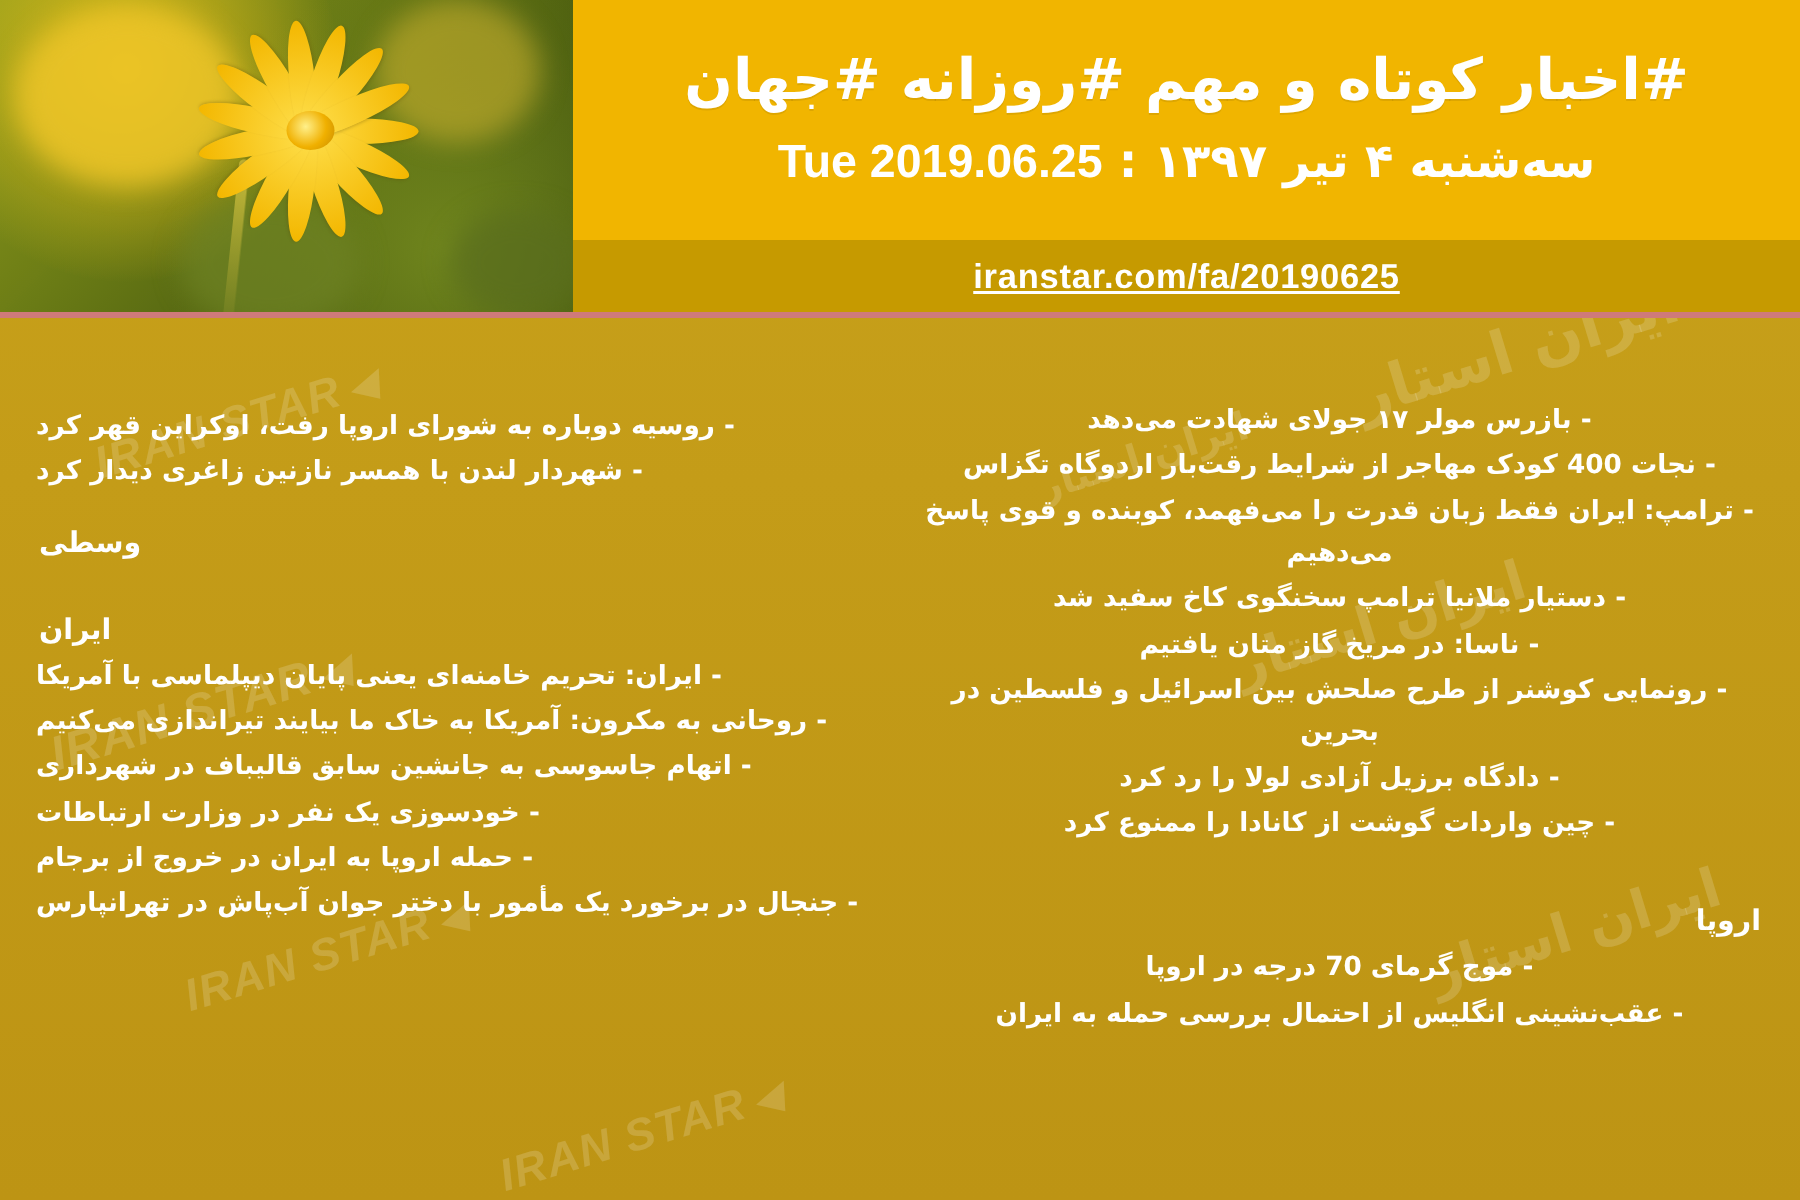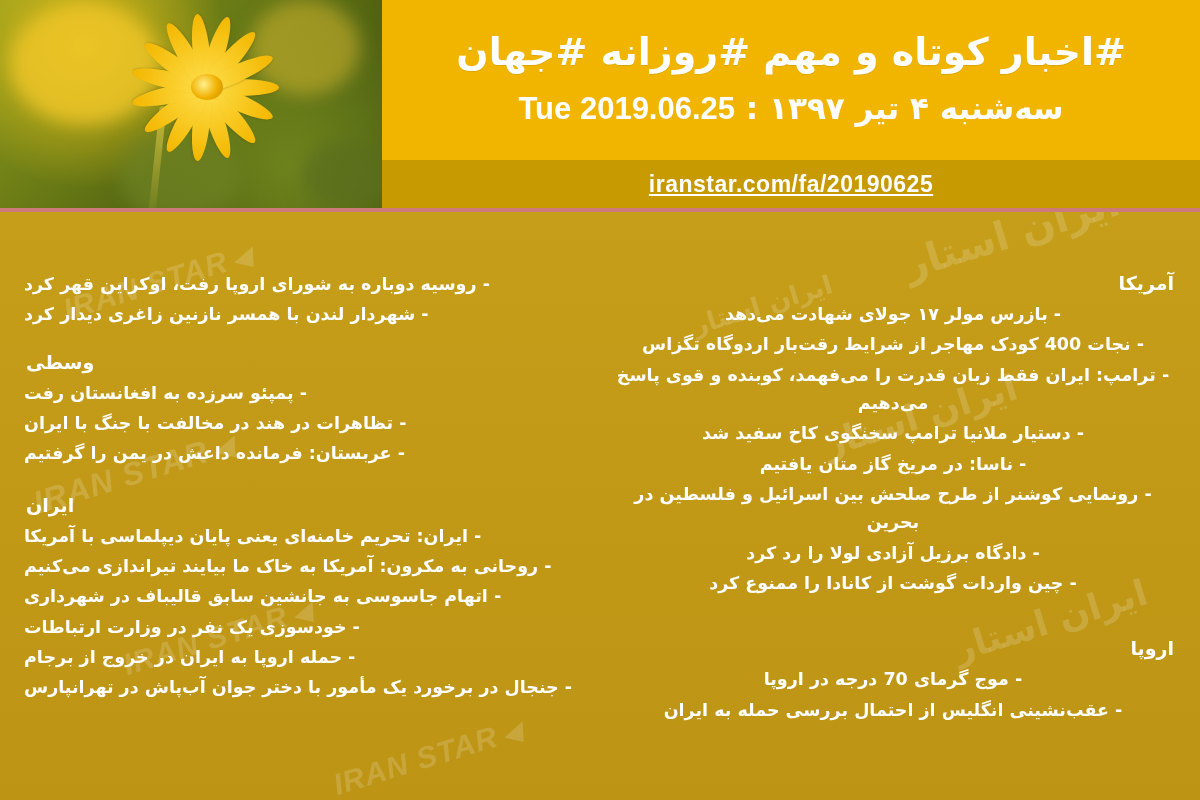--- a/index.html
+++ b/index.html
@@ -296,21 +296,20 @@
         <div class="core"></div>
       </div>
     </div>
   </div>
 
   <div class="divider-pink"></div>
 
   <div class="content">
 
     <div class="col col-right">
-      <div class="section-head">آمریکا</div>
       <ul class="news">
         <li>- بازرس مولر ۱۷ جولای شهادت می‌دهد</li>
         <li>- نجات 400 کودک مهاجر از شرایط رقت‌بار اردوگاه تگزاس</li>
         <li>- ترامپ: ایران فقط زبان قدرت را می‌فهمد، کوبنده و قوی پاسخ می‌دهیم</li>
         <li>- دستیار ملانیا ترامپ سخنگوی کاخ سفید شد</li>
         <li>- ناسا: در مریخ گاز متان یافتیم</li>
         <li>- رونمایی کوشنر از طرح صلحش بین اسرائیل و فلسطین در بحرین</li>
         <li>- دادگاه برزیل آزادی لولا را رد کرد</li>
         <li>- چین واردات گوشت از کانادا را ممنوع کرد</li>
       </ul>
@@ -322,27 +321,22 @@
       </ul>
     </div>
 
     <div class="col col-left">
       <ul class="news" style="margin-top:4px;">
         <li>- روسیه دوباره به شورای اروپا رفت، اوکراین قهر کرد</li>
         <li>- شهردار لندن با همسر نازنین زاغری دیدار کرد</li>
       </ul>
 
       <div class="section-head" style="margin-top:22px;">وسطی</div>
-      <ul class="news">
-        <li>- پمپئو سرزده به افغانستان رفت</li>
-        <li>- تظاهرات در هند در مخالفت با جنگ با ایران</li>
-        <li>- عربستان: فرمانده داعش در یمن را گرفتیم</li>
-      </ul>
-
-      <div class="section-head" style="margin-top:26px;">ایران</div>
+
+      <div class="section-head" style="margin-top:36px;">ایران</div>
       <ul class="news">
         <li>- ایران: تحریم خامنه‌ای یعنی پایان دیپلماسی با آمریکا</li>
         <li>- روحانی به مکرون: آمریکا به خاک ما بیایند تیراندازی می‌کنیم</li>
         <li>- اتهام جاسوسی به جانشین سابق قالیباف در شهرداری</li>
         <li>- خودسوزی یک نفر در وزارت ارتباطات</li>
         <li>- حمله اروپا به ایران در خروج از برجام</li>
         <li>- جنجال در برخورد یک مأمور با دختر جوان آب‌پاش در تهرانپارس</li>
       </ul>
     </div>
 

